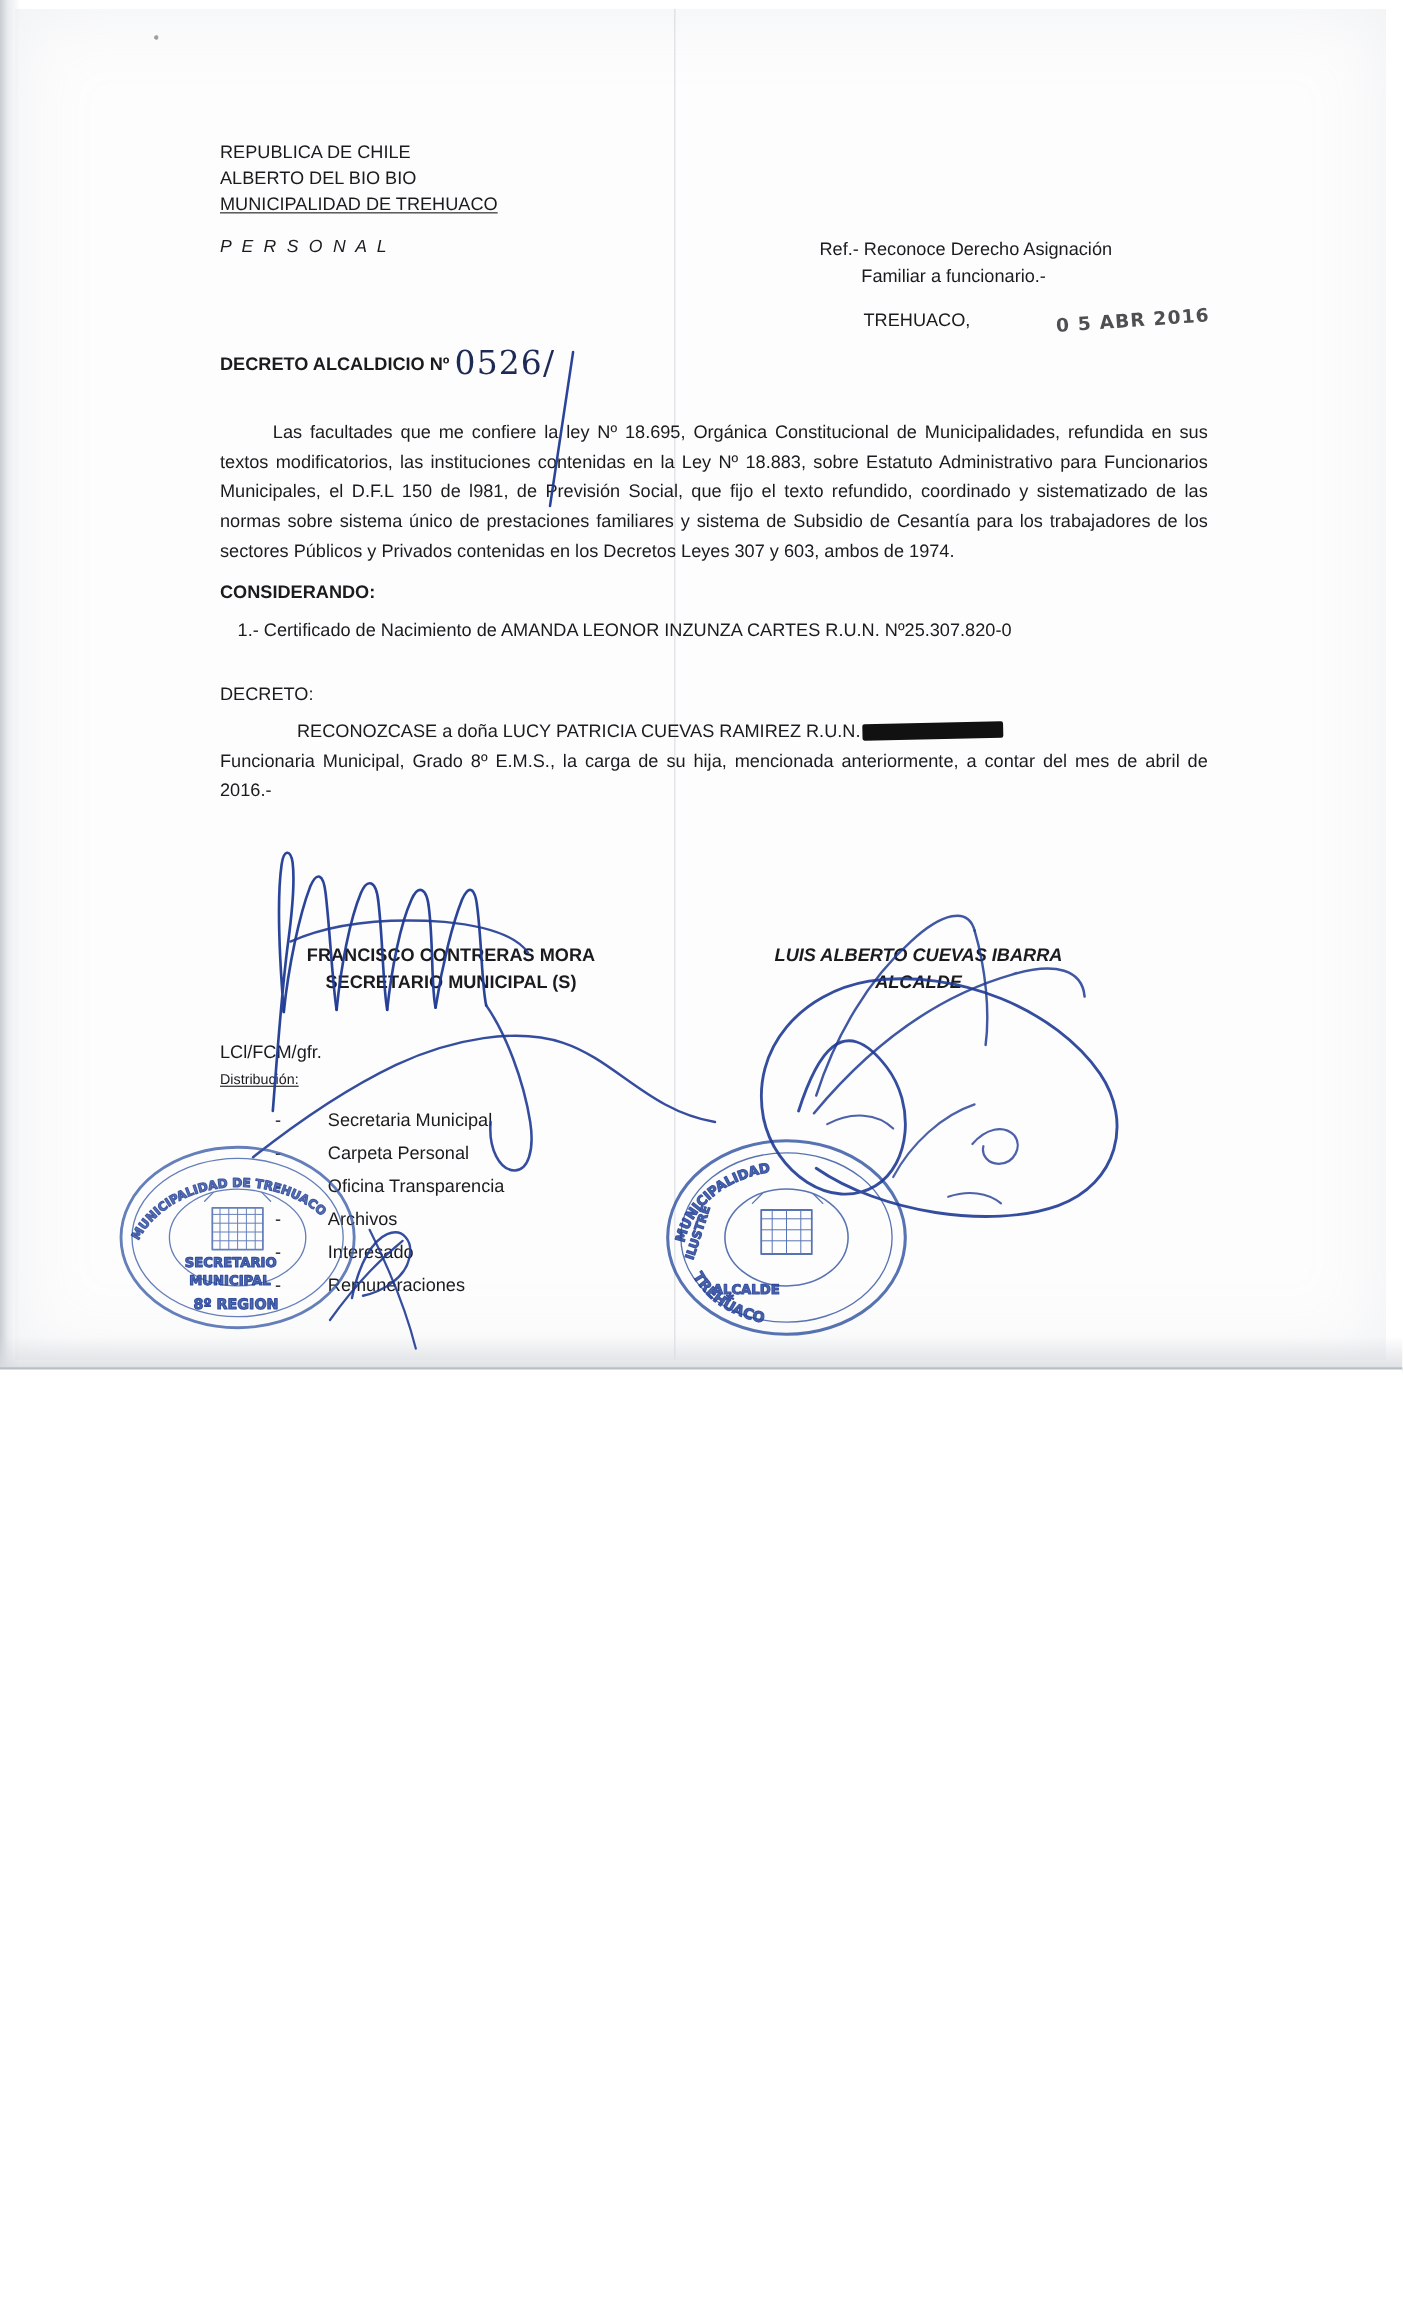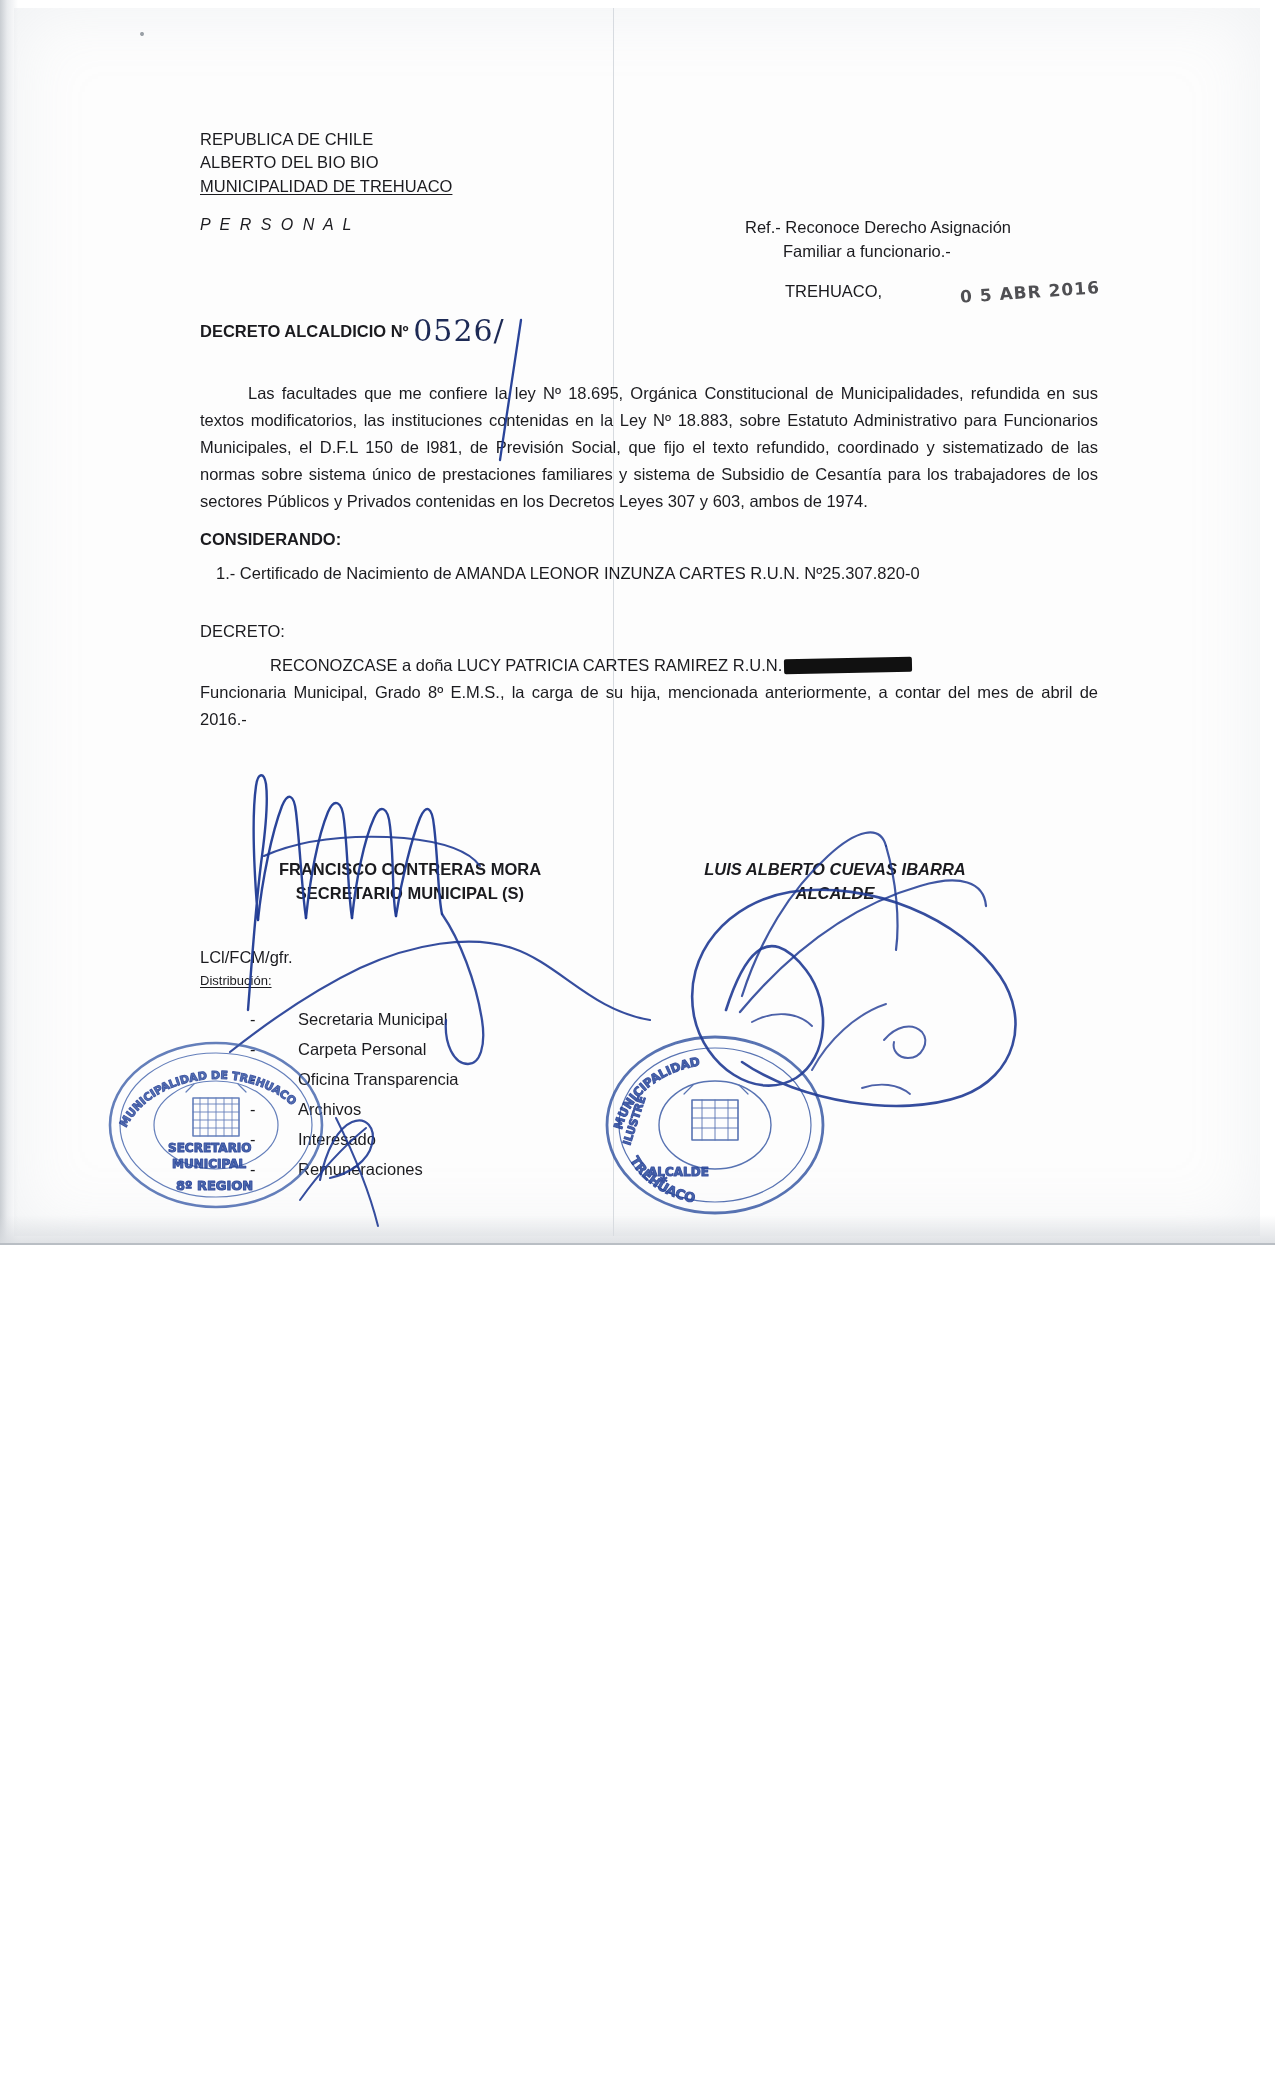--- a/index.html
+++ b/index.html
@@ -285,21 +285,21 @@
       <span class="handwritten">0526/</span>
     </div>
 
     <div class="body-para"><span class="indent"></span><span>Las facultades que me confiere la ley Nº 18.695, Orgánica Constitucional de Municipalidades, refundida en sus textos modificatorios, las instituciones contenidas en la Ley Nº 18.883, sobre Estatuto Administrativo para Funcionarios Municipales, el D.F.L 150 de l981, de Previsión Social, que fijo el texto refundido, coordinado y sistematizado de las normas sobre sistema único de prestaciones familiares y sistema de Subsidio de Cesantía para los trabajadores de los sectores Públicos y Privados contenidas en los Decretos Leyes 307 y 603, ambos de 1974.</span></div>
 
     <div class="considerando">CONSIDERANDO:</div>
     <div class="considerando-item">1.- Certificado de Nacimiento de AMANDA LEONOR INZUNZA CARTES R.U.N. Nº25.307.820-0</div>
 
     <div class="decreto-label">DECRETO:</div>
 
-    <div class="decreto-body"><span class="indent"></span><span>RECONOZCASE a doña LUCY PATRICIA CARTES RAMIREZ R.U.N.</span><span class="redaction"></span><br><span>Funcionaria Municipal, Grado 8º E.M.S., la carga de su hija,  mencionada anteriormente, a contar del mes de abril de 2016.-</span></div>
+    <div class="decreto-body"><span class="indent"></span><span>RECONOZCASE a doña LUCY PATRICIA CUEVAS RAMIREZ R.U.N.</span><span class="redaction"></span><br><span>Funcionaria Municipal, Grado 8º E.M.S., la carga de su hija,  mencionada anteriormente, a contar del mes de abril de 2016.-</span></div>
 
     <div class="sig-left">
       <div>FRANCISCO CONTRERAS MORA</div>
       <div>SECRETARIO MUNICIPAL (S)</div>
     </div>
     <div class="sig-right">
       <div>LUIS ALBERTO CUEVAS IBARRA</div>
       <div>ALCALDE</div>
     </div>
 

